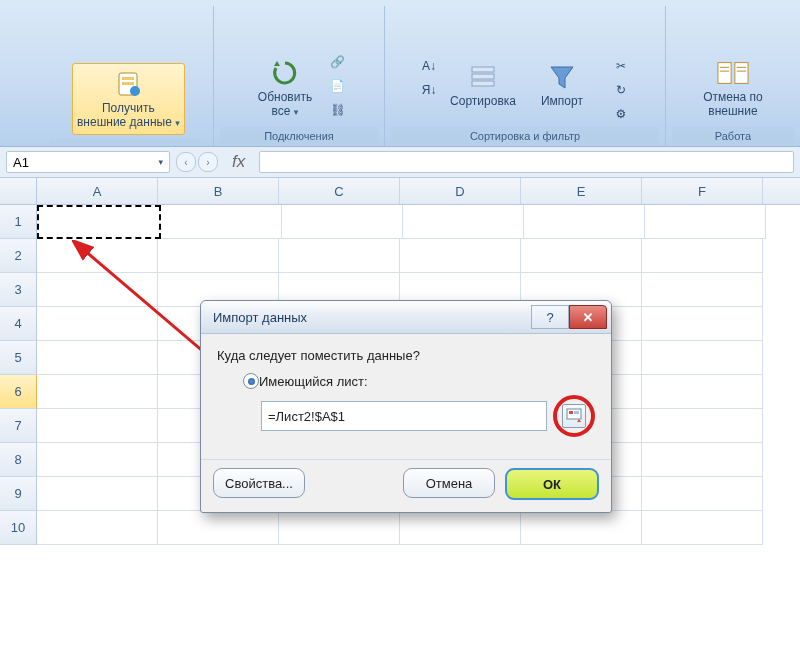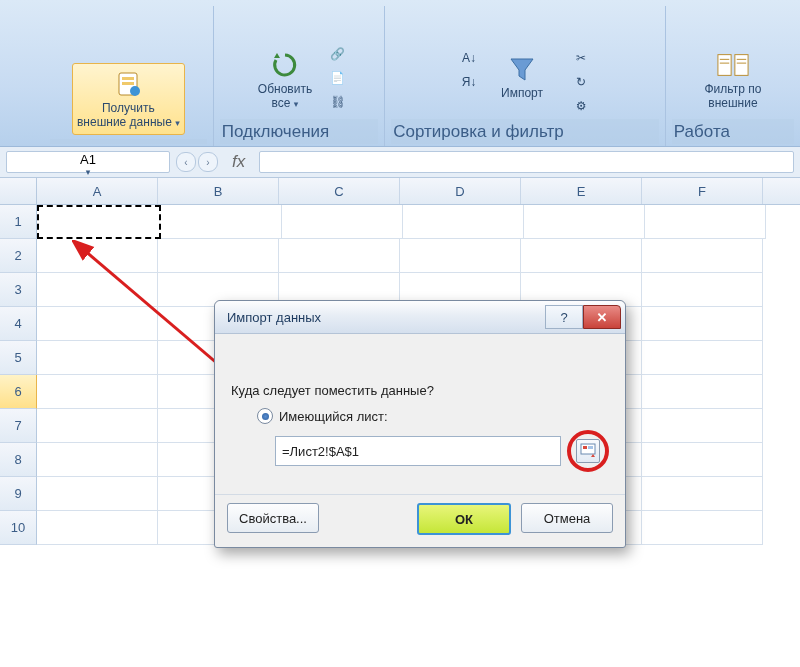--- a/index.html
+++ b/index.html
@@ -23,22 +23,23 @@
   .ribgroup {
     border-right: 1px solid #aac3e1;
     display: flex;
     flex-direction: column;
     align-items: center;
     justify-content: flex-end;
     padding: 0 8px 2px 8px;
     position: relative;
   }
   .ribgroup .grouplabel {
-    font-size: 17px;
+    font-size: 11px;
     color: #3b5d87;
+    text-align: center;
     padding: 3px 2px 2px 2px;
     background: rgba(180,205,230,0.4);
     width: 100%;
     margin-top: 4px;
   }
   .bigbtn {
     display: flex;
     flex-direction: column;
     align-items: center;
     text-align: center;
@@ -84,21 +85,20 @@
   .namebox {
     width: 150px;
     background: #fff;
     border: 1px solid #b6c9df;
     height: 20px;
     display: flex; align-items: center;
     padding: 0 6px;
     font-size: 13px;
     border-radius: 2px;
     justify-content: space-between;
-    flex-direction: column;
   }
   .fx {
     font-style: italic;
     color: #6a6a6a;
     padding: 0 8px;
     font-size: 17px;
   }
   .formula-input {
     flex: 1;
     background: #fff;
@@ -148,21 +148,21 @@
   .cell {
     width:120px; border-right:1px solid #d6e0ec; border-bottom:1px solid #d6e0ec;
   }
   .cell.marching {
     border: 2px dashed #000;
   }
 
   
   .dialog {
     position: absolute;
-    left: 214px; top: 300px;
+    left: 200px; top: 300px;
     width: 410px;
     background: #f0f0f0;
     border: 1px solid #7a8aa0;
     box-shadow: 4px 6px 14px rgba(0,0,0,0.35);
     border-radius: 6px 6px 3px 3px;
   }
   .titlebar {
     height: 32px;
     background: linear-gradient(#fdfdfe, #e7edf5 45%, #d5e0ee);
     border-radius: 6px 6px 0 0;
@@ -182,23 +182,23 @@
   .winbtn.close {
     background: linear-gradient(#e98b86,#c9433a);
     color:#fff; border-color:#8e2a24;
     border-radius: 0 4px 0 0;
     font-weight:bold;
   }
   .dlgbody {
     padding: 14px 16px 12px 16px;
     color:#222;
   }
-  .dlgbody .prompt { font-size: 13px; margin-bottom: 10px; margin-top: 35px; }
+  .dlgbody .prompt { font-size: 13px; margin-bottom: 10px; }
   .radio-row {
-    display:flex; align-items:center; gap:6px;
+    display:flex; align-items:center; 
     margin: 4px 0 6px 26px; font-size:13px;
   }
   .radio {
     width:14px; height:14px; border-radius:50%;
     border:1px solid #7a8aa0; background:#fff;
     display:inline-flex; align-items:center; justify-content:center;
   }
   .radio.checked::after {
     content:""; width:7px; height:7px; border-radius:50%;
     background: radial-gradient(#5a8ed0,#2c5fa0);
@@ -227,21 +227,21 @@
   .dlgbuttons {
     display:flex; gap:10px; justify-content:flex-start;
     padding: 8px 12px 12px 12px;
     border-top: 1px solid #d3dbe5;
   }
   .dlgbuttons .spacer { flex:1; }
   .btn {
     min-width: 90px; height:28px;
     border:1px solid #8a9bb1;
     background: linear-gradient(#fdfdfe,#e7edf3);
-    border-radius:3px;
+    border-radius:9px;
     display:flex; align-items:center; justify-content:center;
     font-size:13px; color:#222;
   }
   .btn.ok {
     background: linear-gradient(#e8f67a,#c5e638);
     border:2px solid #3d93d6;
     font-weight:bold;
   }
 
   
@@ -304,20 +304,30 @@
 
   <div class="ribgroup" style="width:290px;">
     <div style="display:flex; align-items:flex-start; gap:6px;">
       <div class="mini-col" style="margin-left:0;">
         <div class="mini-item">
             <span class="smicon">A↓</span>
           </div>
         <div class="mini-item">
             <span class="smicon">Я↓</span>
           </div>
+      </div>
+      <div class="bigbtn">
+        <div class="bigicon">
+          <svg width="30" height="30" viewBox="0 0 30 30">
+            <rect x="4" y="5" width="22" height="5" fill="#d9e5f3" stroke="#8aa4c3"></rect>
+            <rect x="4" y="12" width="22" height="5" fill="#d9e5f3" stroke="#8aa4c3"></rect>
+            <rect x="4" y="19" width="22" height="5" fill="#d9e5f3" stroke="#8aa4c3"></rect>
+          </svg>
+        </div>
+        <span class="lbl">Сортировка</span>
       </div>
       <div class="bigbtn">
         <div class="bigicon">
           <svg width="30" height="30" viewBox="0 0 30 30">
             <polygon points="4,5 26,5 18,16 18,26 12,22 12,16" fill="#6a9bd4" stroke="#3d6fa4"></polygon>
           </svg>
         </div>
         <span class="lbl">Импорт</span>
       </div>
       <div class="mini-col">
@@ -341,21 +351,21 @@
         <div class="bigicon">
           <svg width="34" height="24" viewBox="0 0 34 24">
             <rect x="1" y="1" width="14" height="22" fill="#fff" stroke="#b88a2a"></rect>
             <rect x="19" y="1" width="14" height="22" fill="#fff" stroke="#b88a2a"></rect>
             <line x1="3" y1="6" x2="13" y2="6" stroke="#b88a2a"></line>
             <line x1="3" y1="10" x2="13" y2="10" stroke="#b88a2a"></line>
             <line x1="21" y1="6" x2="31" y2="6" stroke="#b88a2a"></line>
             <line x1="21" y1="10" x2="31" y2="10" stroke="#b88a2a"></line>
           </svg>
         </div>
-        <span class="lbl">Фильтр по</span>
+        <span class="lbl">Отмена по</span>
         <span class="lbl">внешние</span>
       </div>
     </div>
     <div class="grouplabel">Работа</div>
   </div>
 </div>
 
 <div class="formulabar">
   <div class="namebox">
     <span>A1</span>
@@ -516,20 +526,20 @@
         </div>
       </div>
     </div>
 
   </div>
   <div class="dlgbuttons">
     <div class="btn">
         <span>Свойства...</span>
       </div>
     <div class="spacer"></div>
+    <div class="btn">
+        <span>Отмена</span>
+      </div>
     <div class="btn ok">
         <span>ОК</span>
       </div>
-    <div class="btn">
-        <span>Отмена</span>
-      </div>
   </div>
 </div>
 
 </body></html>

